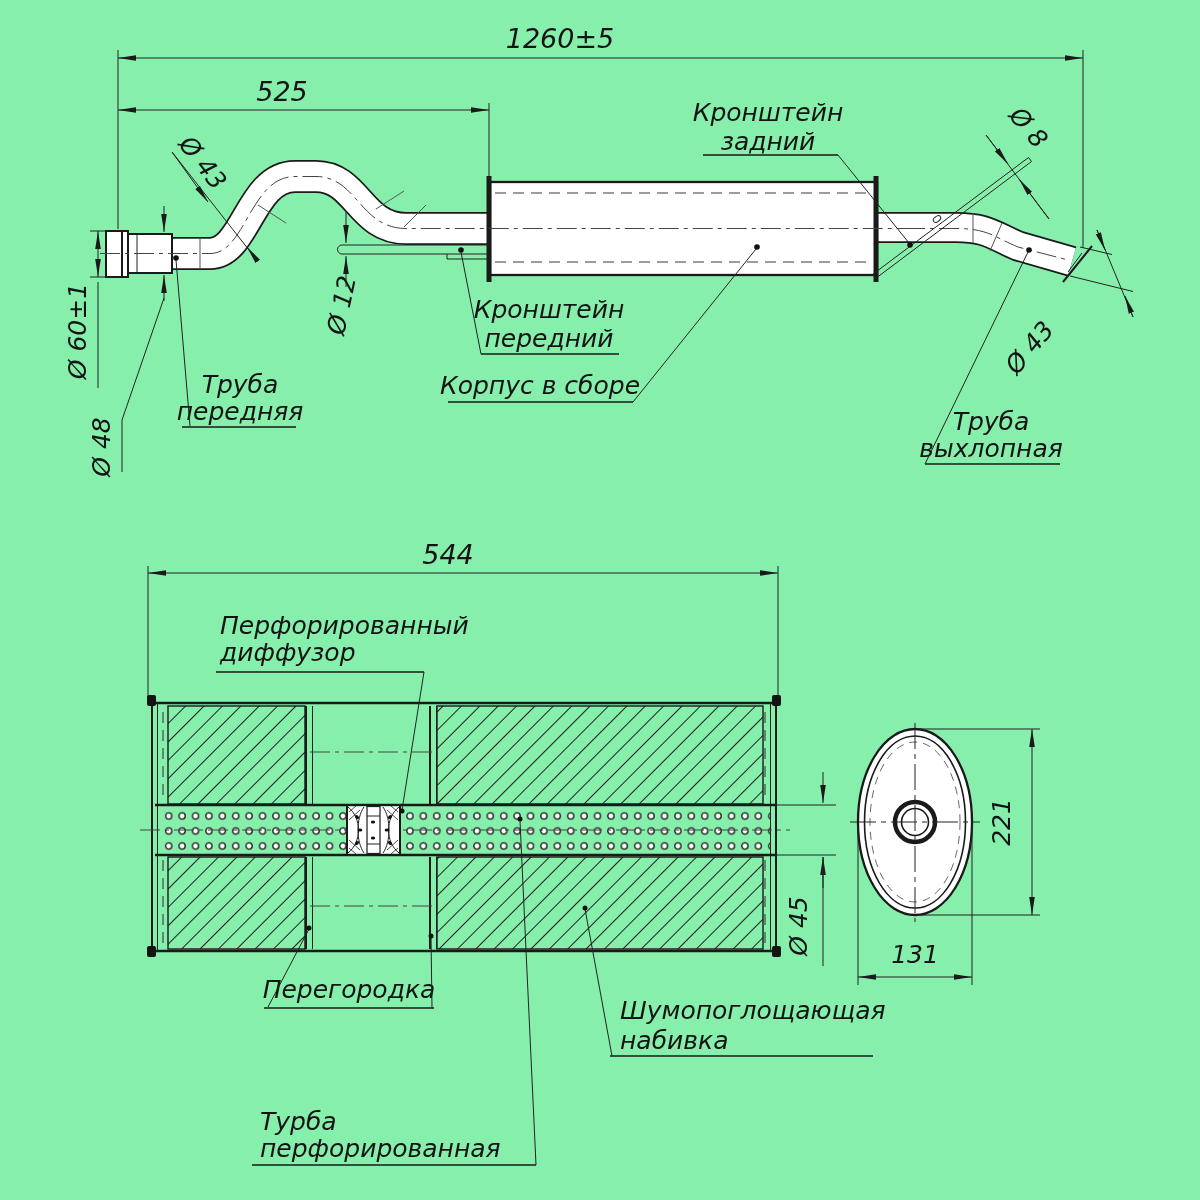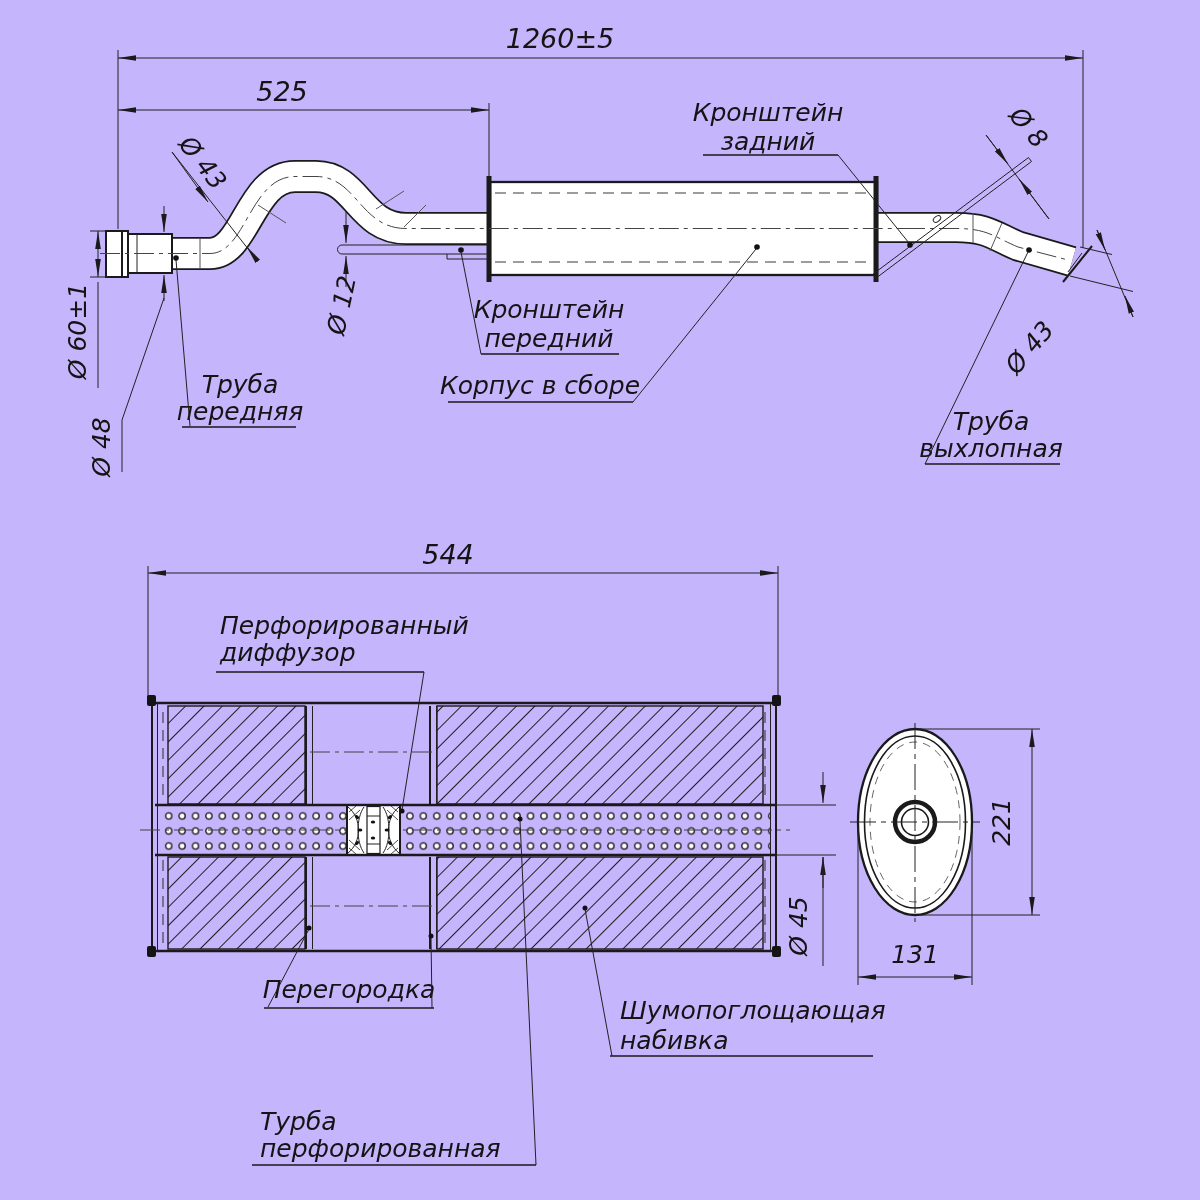--- a/index.html
+++ b/index.html
@@ -1,16 +1,16 @@
 <!DOCTYPE html>
 <html><head>
 <meta charset="utf-8">
 <style>
   html,body{margin:0;padding:0;background:#ffffff;}
-  .canvas{width:1200px;height:1200px;background:#c4b5fd;position:relative;overflow:hidden;}
+  .canvas{width:1200px;height:1200px;background:#86efac;position:relative;overflow:hidden;}
   svg{display:block;}
   svg text{font-family:"DejaVu Sans","Liberation Sans",sans-serif;font-style:italic;fill:#141414;}
   .dimtxt{font-size:27px;}
   .dtxt{font-size:25px;}
   .lbl{font-size:25px;}
   .thin{stroke:#222222;stroke-width:1;fill:none;}
   .med{stroke:#1a1a1a;stroke-width:2;fill:none;}
   .thick{stroke:#1a1a1a;stroke-width:2.6;fill:none;}
   .cl{stroke:#444444;stroke-width:1;fill:none;stroke-dasharray:20 5 4 5;}
   .hid{stroke:#3a3a3a;stroke-width:1.1;fill:none;stroke-dasharray:11 7;}

